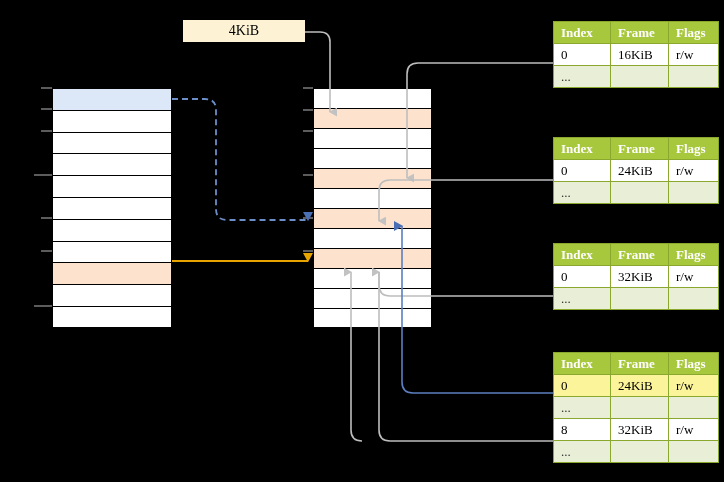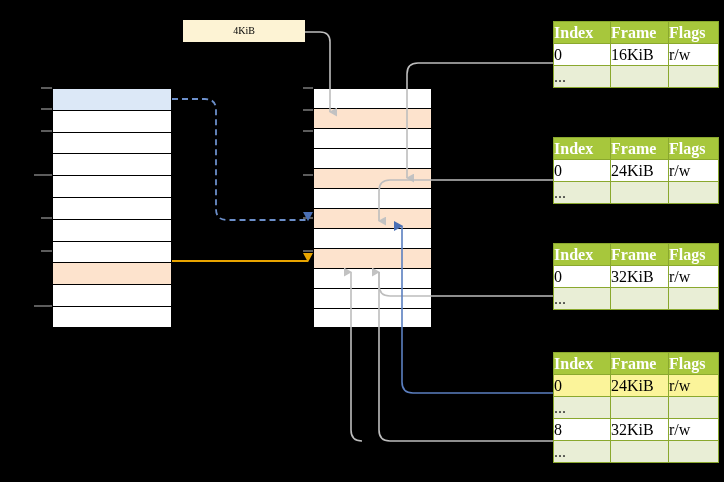--- a/index.html
+++ b/index.html
@@ -20,37 +20,37 @@
   .cell:last-child{border-bottom:1px solid #000;}
   .cell.blue{background:#dce8f7;}
   .cell.orange{background:#fde3cd;}
 
   
   .labelbox{
     position:absolute;
     box-sizing:border-box;
     background:#fdf3d4;
     color:#000;
-    font-size:10px;
+    font-size:14px;
     line-height:22px;
     text-align:center;
   }
 
   
   .ptable{
     position:absolute;
     border-collapse:collapse;
     table-layout:fixed;
     background:#fff;
   }
   .ptable th,.ptable td{
     box-sizing:border-box;
     border:1px solid #8aa82e;
-    font-size:16px;
-    padding:1px 0;
+    font-size:13px;
+    padding:1px 7px;
     height:22px;
     overflow:hidden;
     white-space:nowrap;
   }
   .ptable th{
     background:#a7c73c;
     color:#ffffff;
     font-weight:bold;
     text-align:left;
     border-color:#8aa82e;

